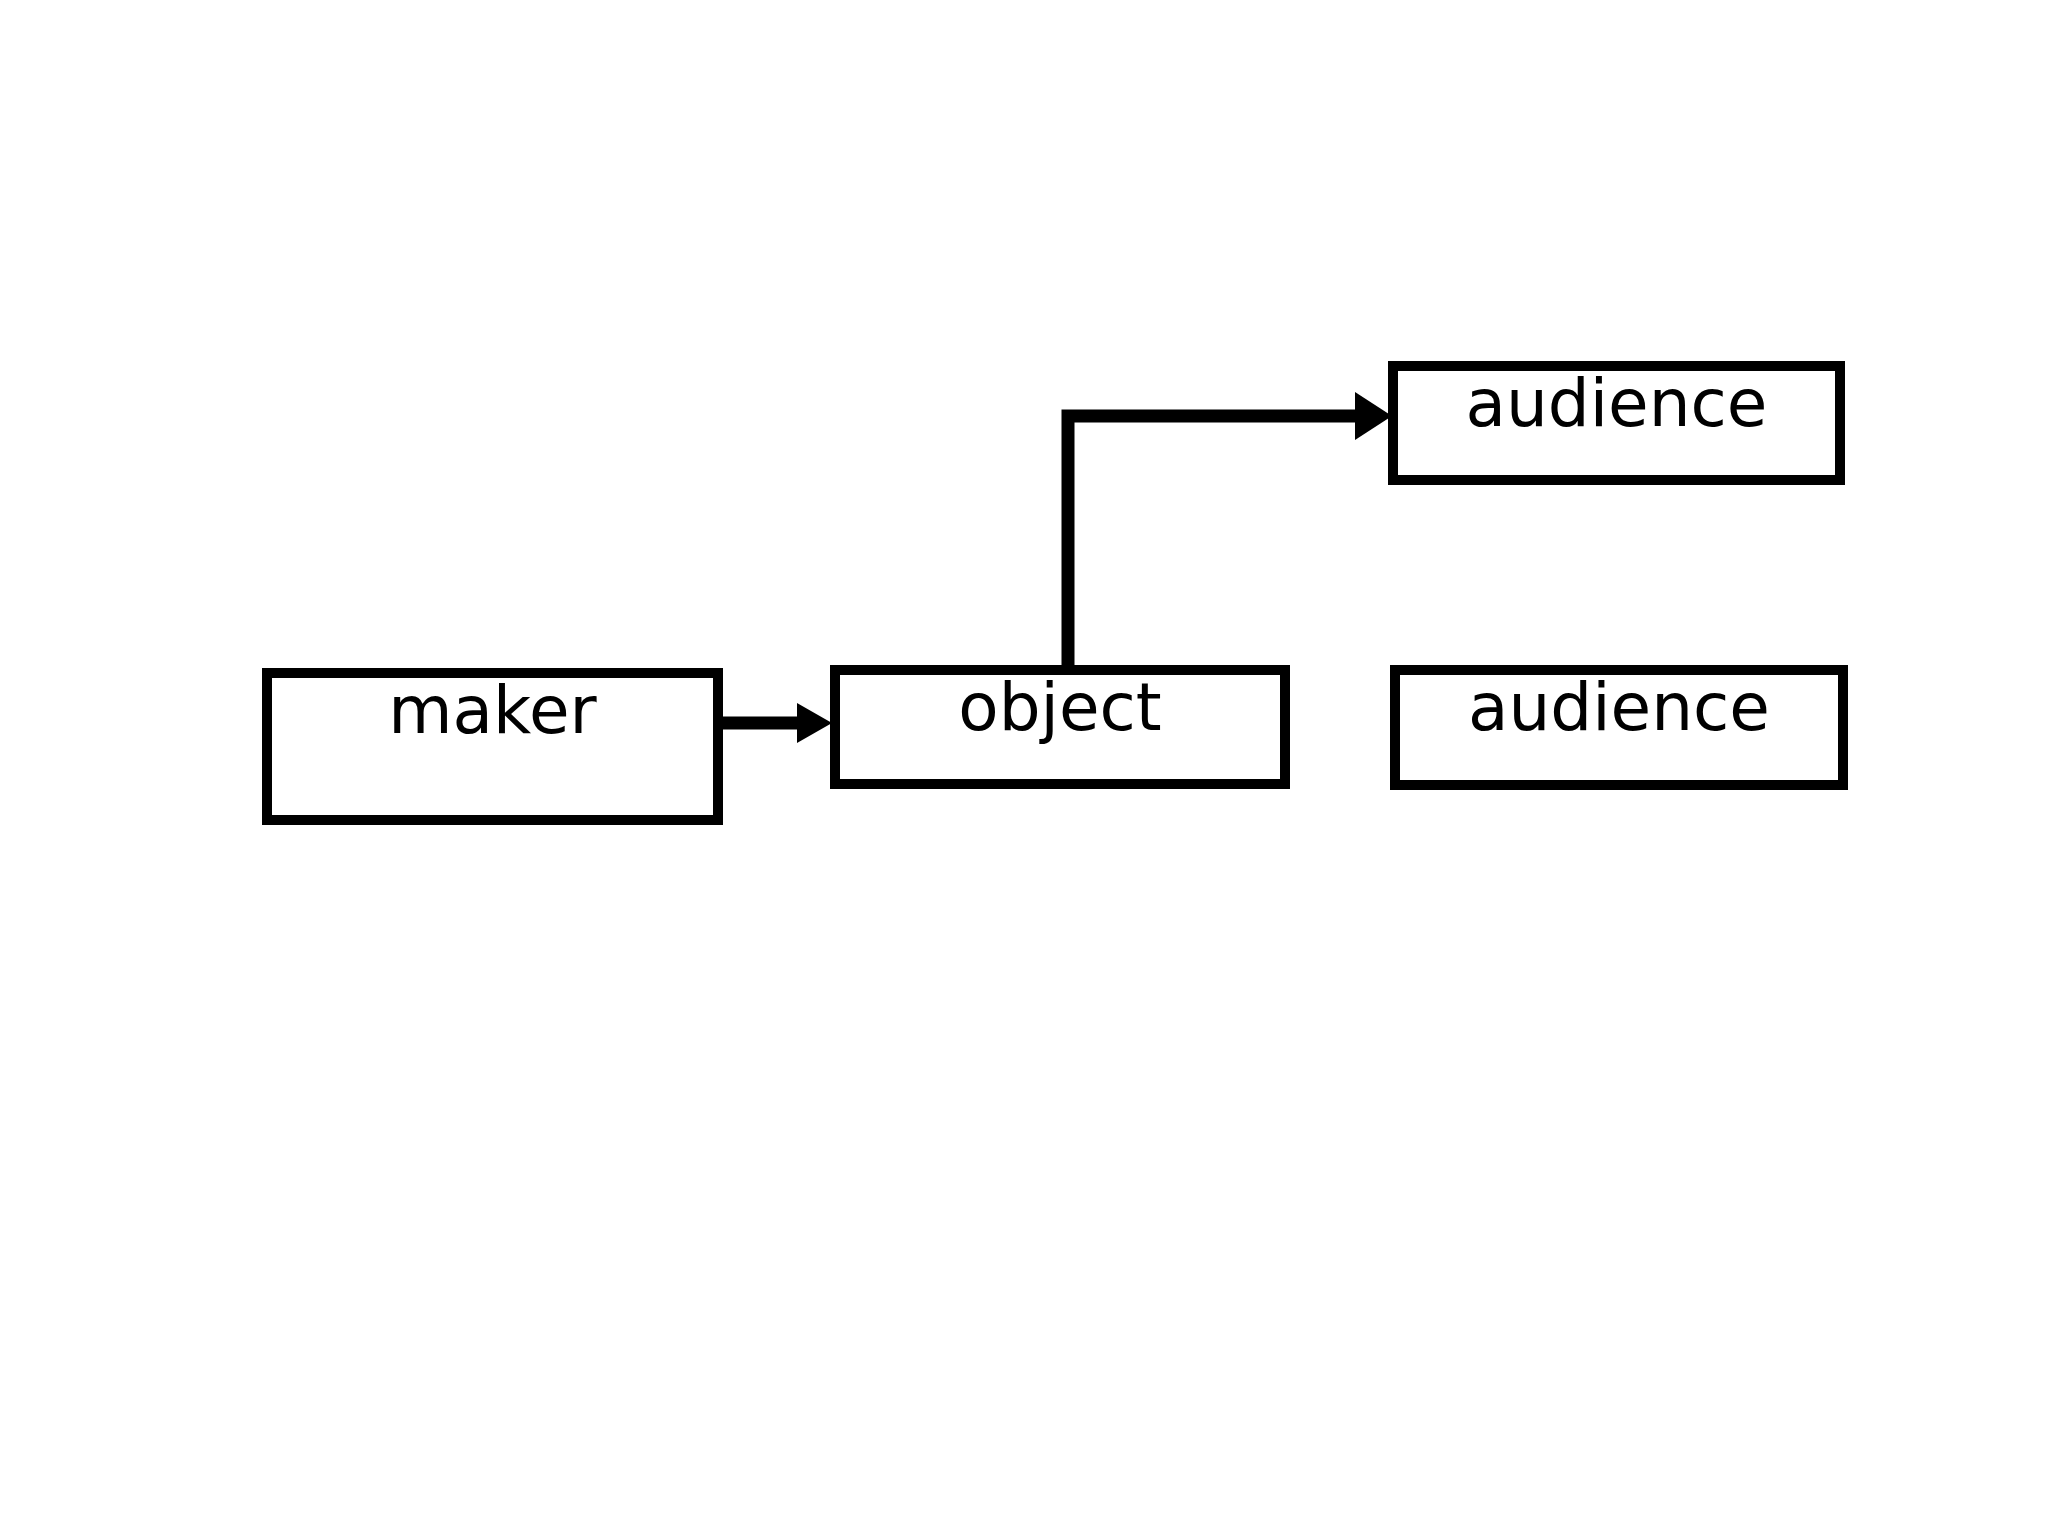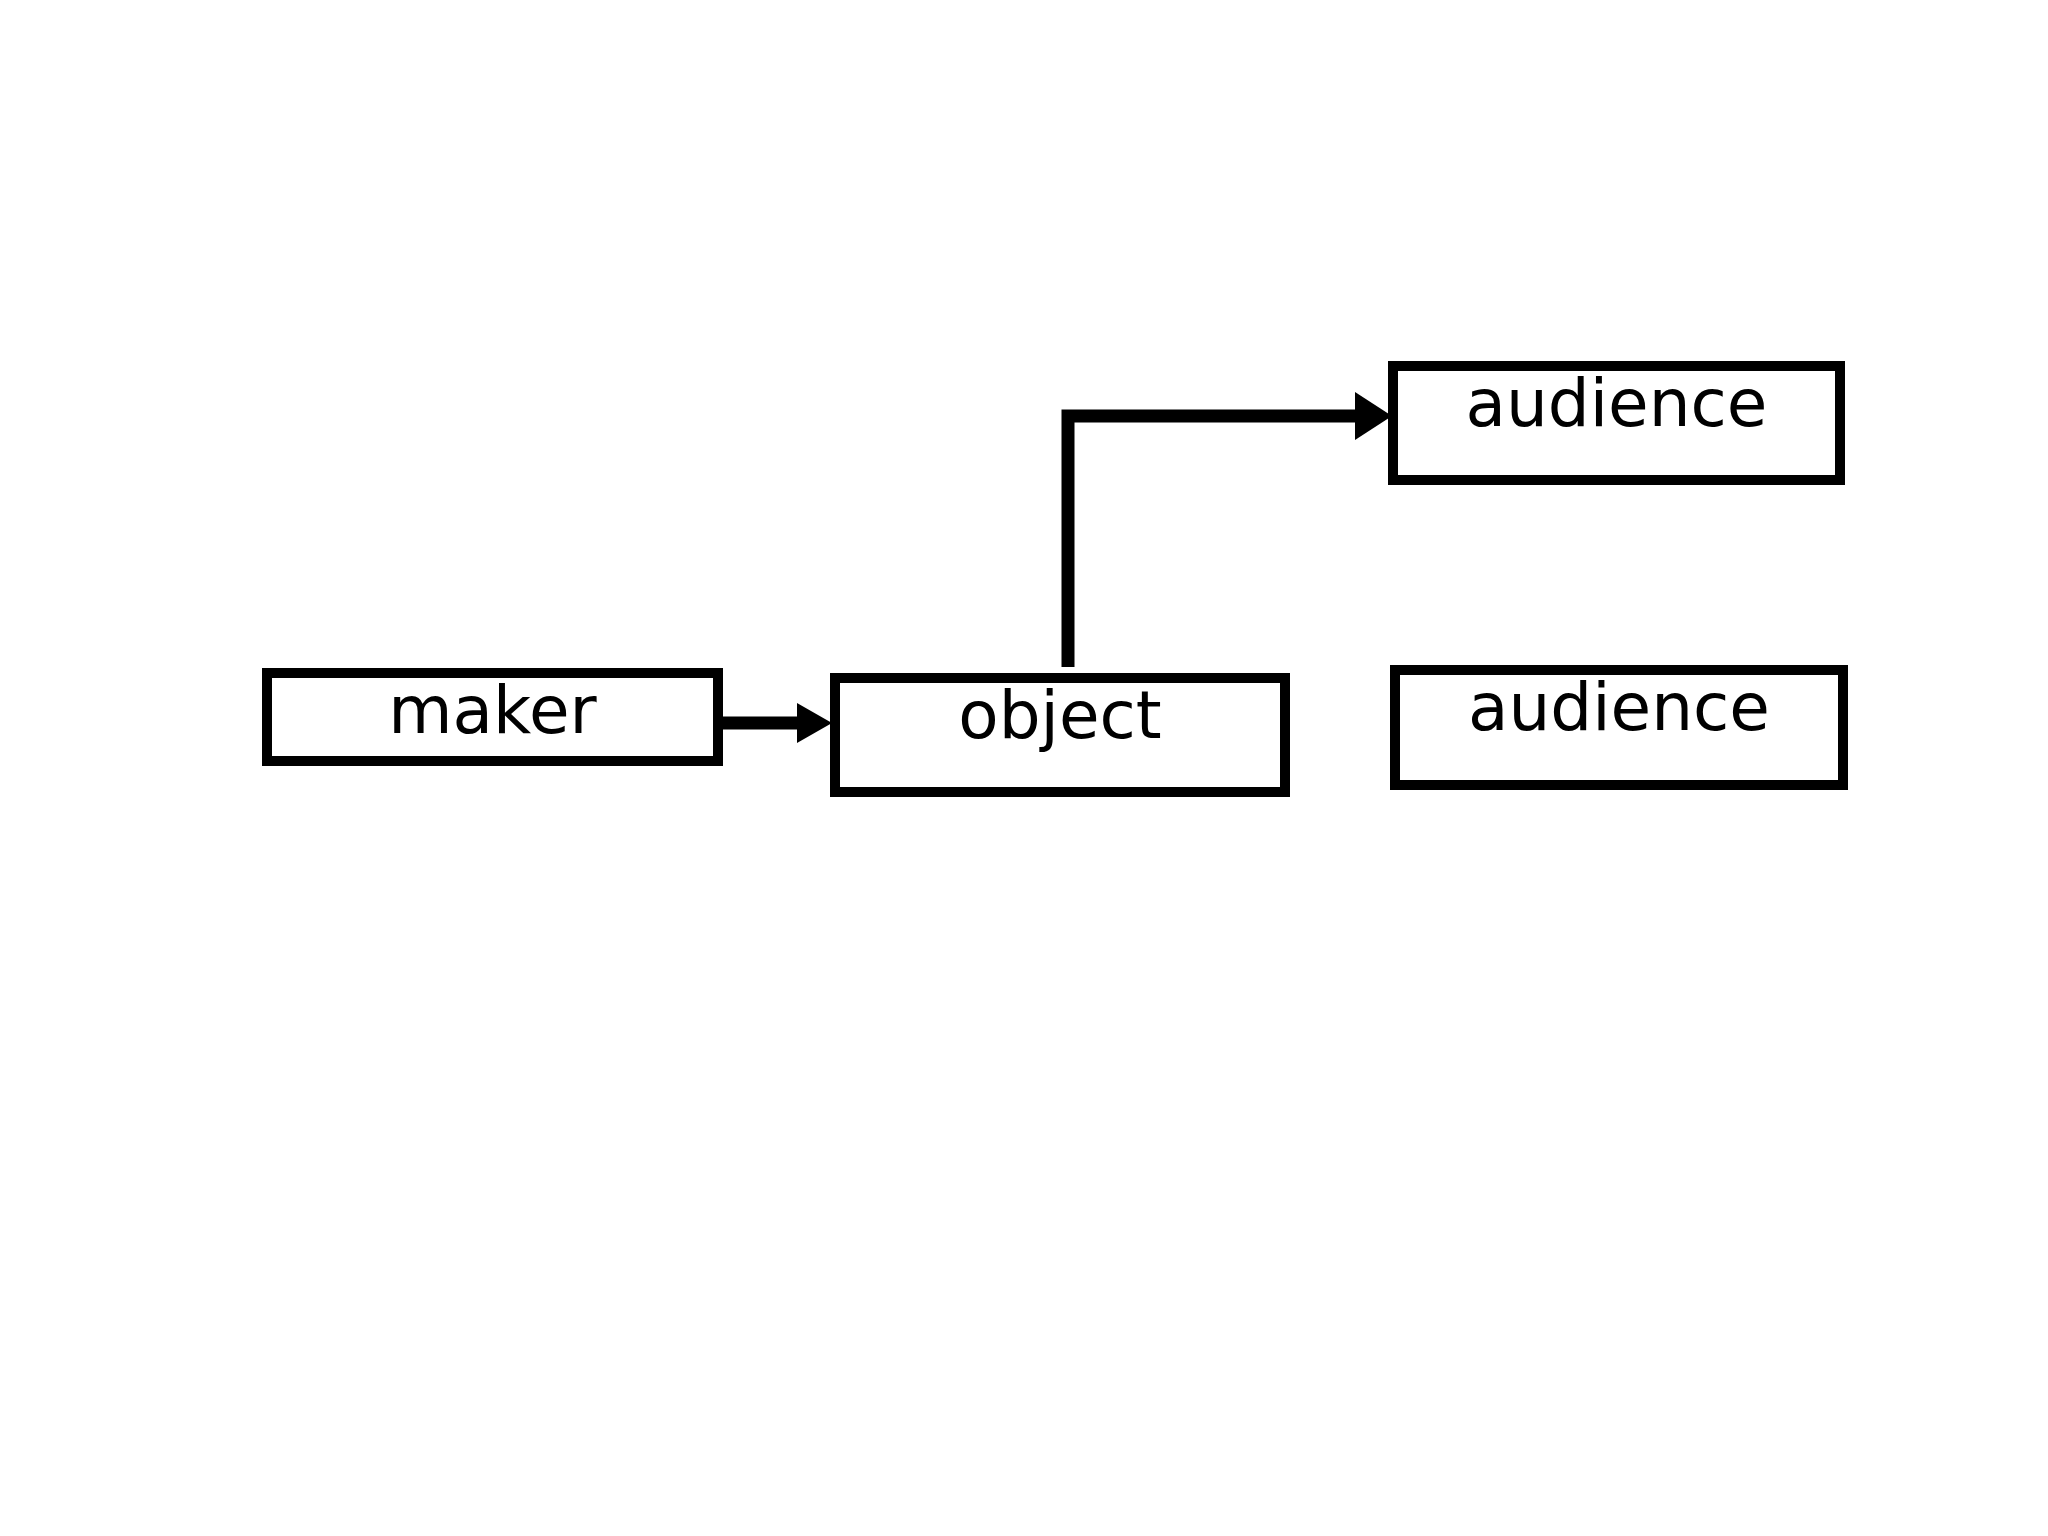--- a/index.html
+++ b/index.html
@@ -28,22 +28,22 @@
   .node-label {
     font-family: "DejaVu Sans", "Liberation Sans", sans-serif;
     font-size: 66px;
     line-height: 1;
     color: #000000;
     font-weight: 400;
     white-space: nowrap;
     letter-spacing: 0px;
   }
   
-  #node-maker   { left: 262px; top: 668px; width: 461px; height: 98px; }
-  #node-object  { left: 830px; top: 665px; width: 460px; height: 124px; margin-top: 8px; }
+  #node-maker   { left: 262px; top: 668px; width: 461px; height: 157px; }
+  #node-object  { left: 830px; top: 665px; width: 460px; height: 124px; }
   #node-audience-top { left: 1388px; top: 361px; width: 457px; height: 124px; }
   #node-audience-bottom { left: 1390px; top: 665px; width: 458px; height: 125px; }
 
   
   #edge-layer {
     position: absolute;
     left: 0;
     top: 0;
     width: 2048px;
     height: 1536px;

